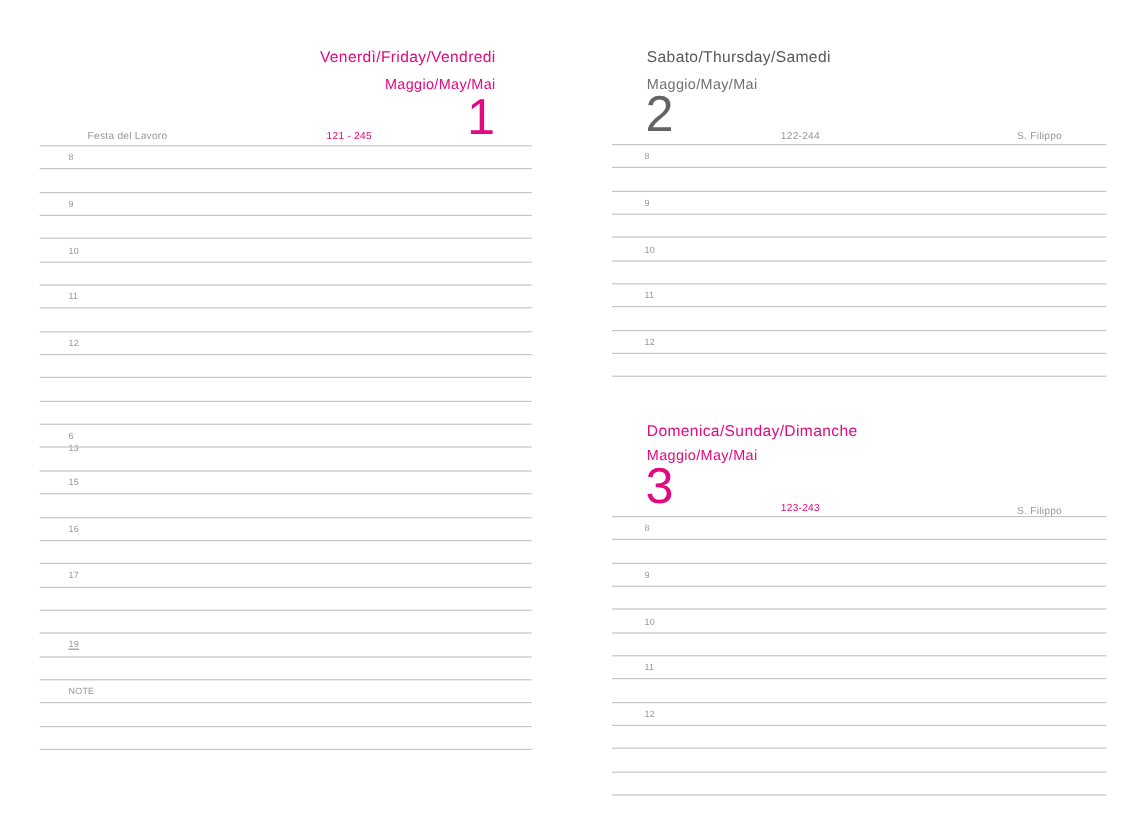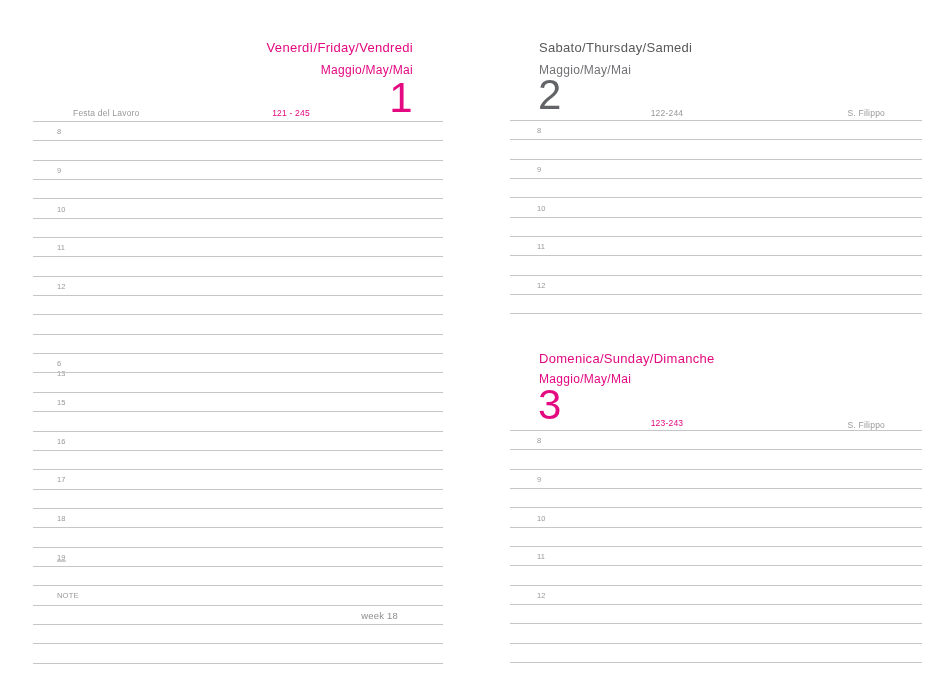--- a/index.html
+++ b/index.html
@@ -77,33 +77,27 @@
       </div>
       <div class="grid-row"></div>
       <div class="grid-row">
         <span class="row-label" style="left: 24px;">16</span>
       </div>
       <div class="grid-row"></div>
       <div class="grid-row">
         <span class="row-label" style="left: 24px;">17</span>
       </div>
       <div class="grid-row"></div>
-      <div class="grid-row">
-        <span class="row-label" style="left: 24px;">18</span>
-      </div>
       <div class="grid-row"></div>
       <div class="grid-row">
         <span class="row-label" style="left: 24px; text-decoration: underline;">19</span>
       </div>
       <div class="grid-row"></div>
       <div class="grid-row">
         <span class="row-label" style="left: 24px;">NOTE</span>
-      </div>
-      <div class="grid-row">
-        <span class="row-label right-pos week">week 18</span>
       </div>
       <div class="grid-row"></div>
       <div class="grid-row"></div>
     </div>
 </div>
 
 <div>
   <div class="abs day-title ink-dark" style="left:539px;top:37px;">Sabato/Thursday/Samedi</div>
   <div class="abs month-title ink-mid" style="left:539px;top:61px;">Maggio/May/Mai</div>
   <div class="abs day-number ink-num" style="left:538px;top:73px;">2</div>

